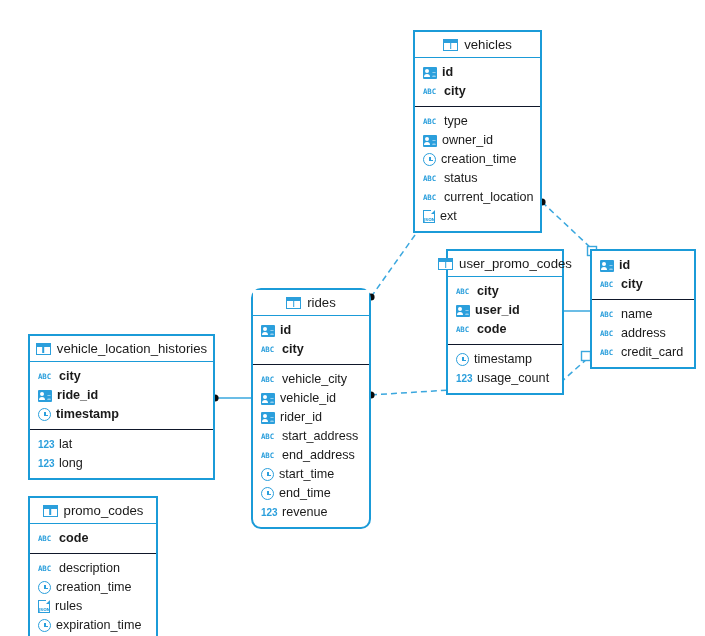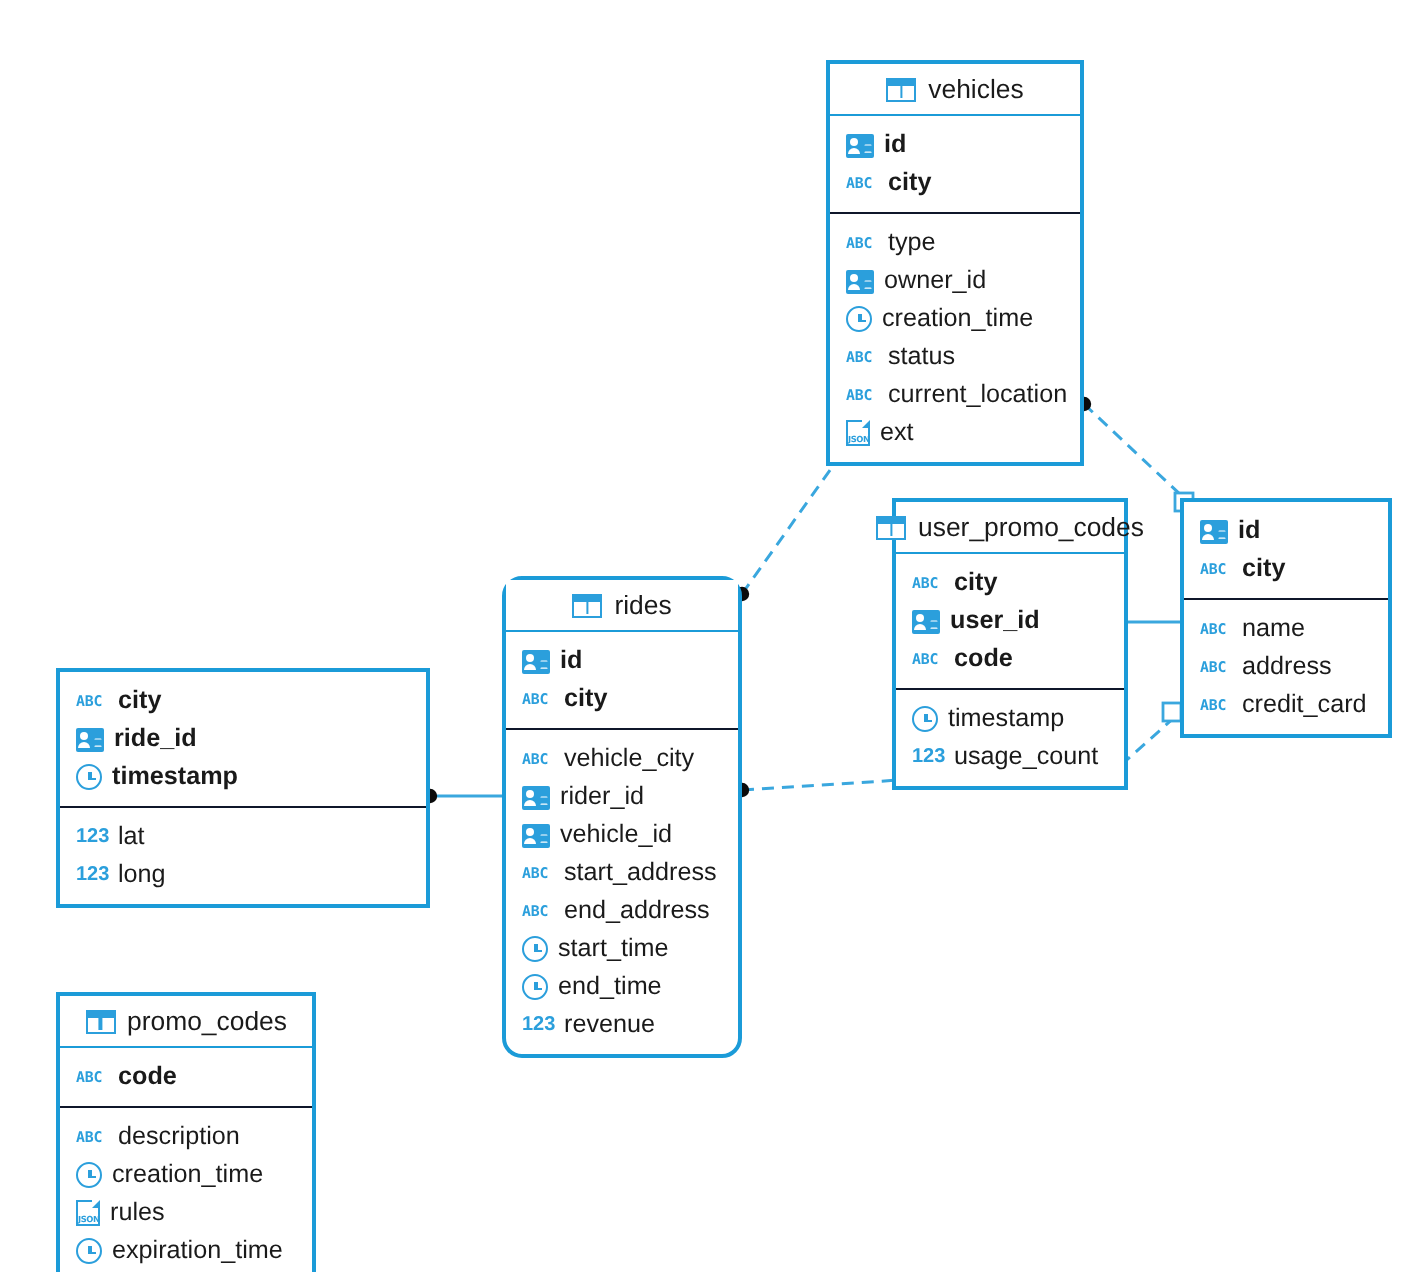--- a/index.html
+++ b/index.html
@@ -338,25 +338,25 @@
             <span class="fname">city</span>
           </div>
         </div>
         <div class="tbl-section cols">
           <div class="field">
             <span class="ico ico-abc">ABC</span>
             <span class="fname">vehicle_city</span>
           </div>
           <div class="field">
             <span class="ico ico-id"></span>
+            <span class="fname">vehicle_id</span>
+          </div>
+          <div class="field">
+            <span class="ico ico-id"></span>
             <span class="fname">rider_id</span>
-          </div>
-          <div class="field">
-            <span class="ico ico-id"></span>
-            <span class="fname">vehicle_id</span>
           </div>
           <div class="field">
             <span class="ico ico-abc">ABC</span>
             <span class="fname">start_address</span>
           </div>
           <div class="field">
             <span class="ico ico-abc">ABC</span>
             <span class="fname">end_address</span>
           </div>
           <div class="field">
@@ -367,20 +367,24 @@
             <span class="ico ico-clock"></span>
             <span class="fname">end_time</span>
           </div>
           <div class="field">
             <span class="ico ico-123">123</span>
             <span class="fname">revenue</span>
           </div>
         </div>
       </div>
       <div class="table-box" style="left: 28px; top: 334px; width: 187px;">
+        <div class="tbl-title">
+          <span class="ico ico-table"></span>
+          <span class="tname">vehicle_location_histories</span>
+        </div>
         <div class="tbl-section keys">
           <div class="field pk">
             <span class="ico ico-abc">ABC</span>
             <span class="fname">city</span>
           </div>
           <div class="field pk">
             <span class="ico ico-id"></span>
             <span class="fname">ride_id</span>
           </div>
           <div class="field pk">

